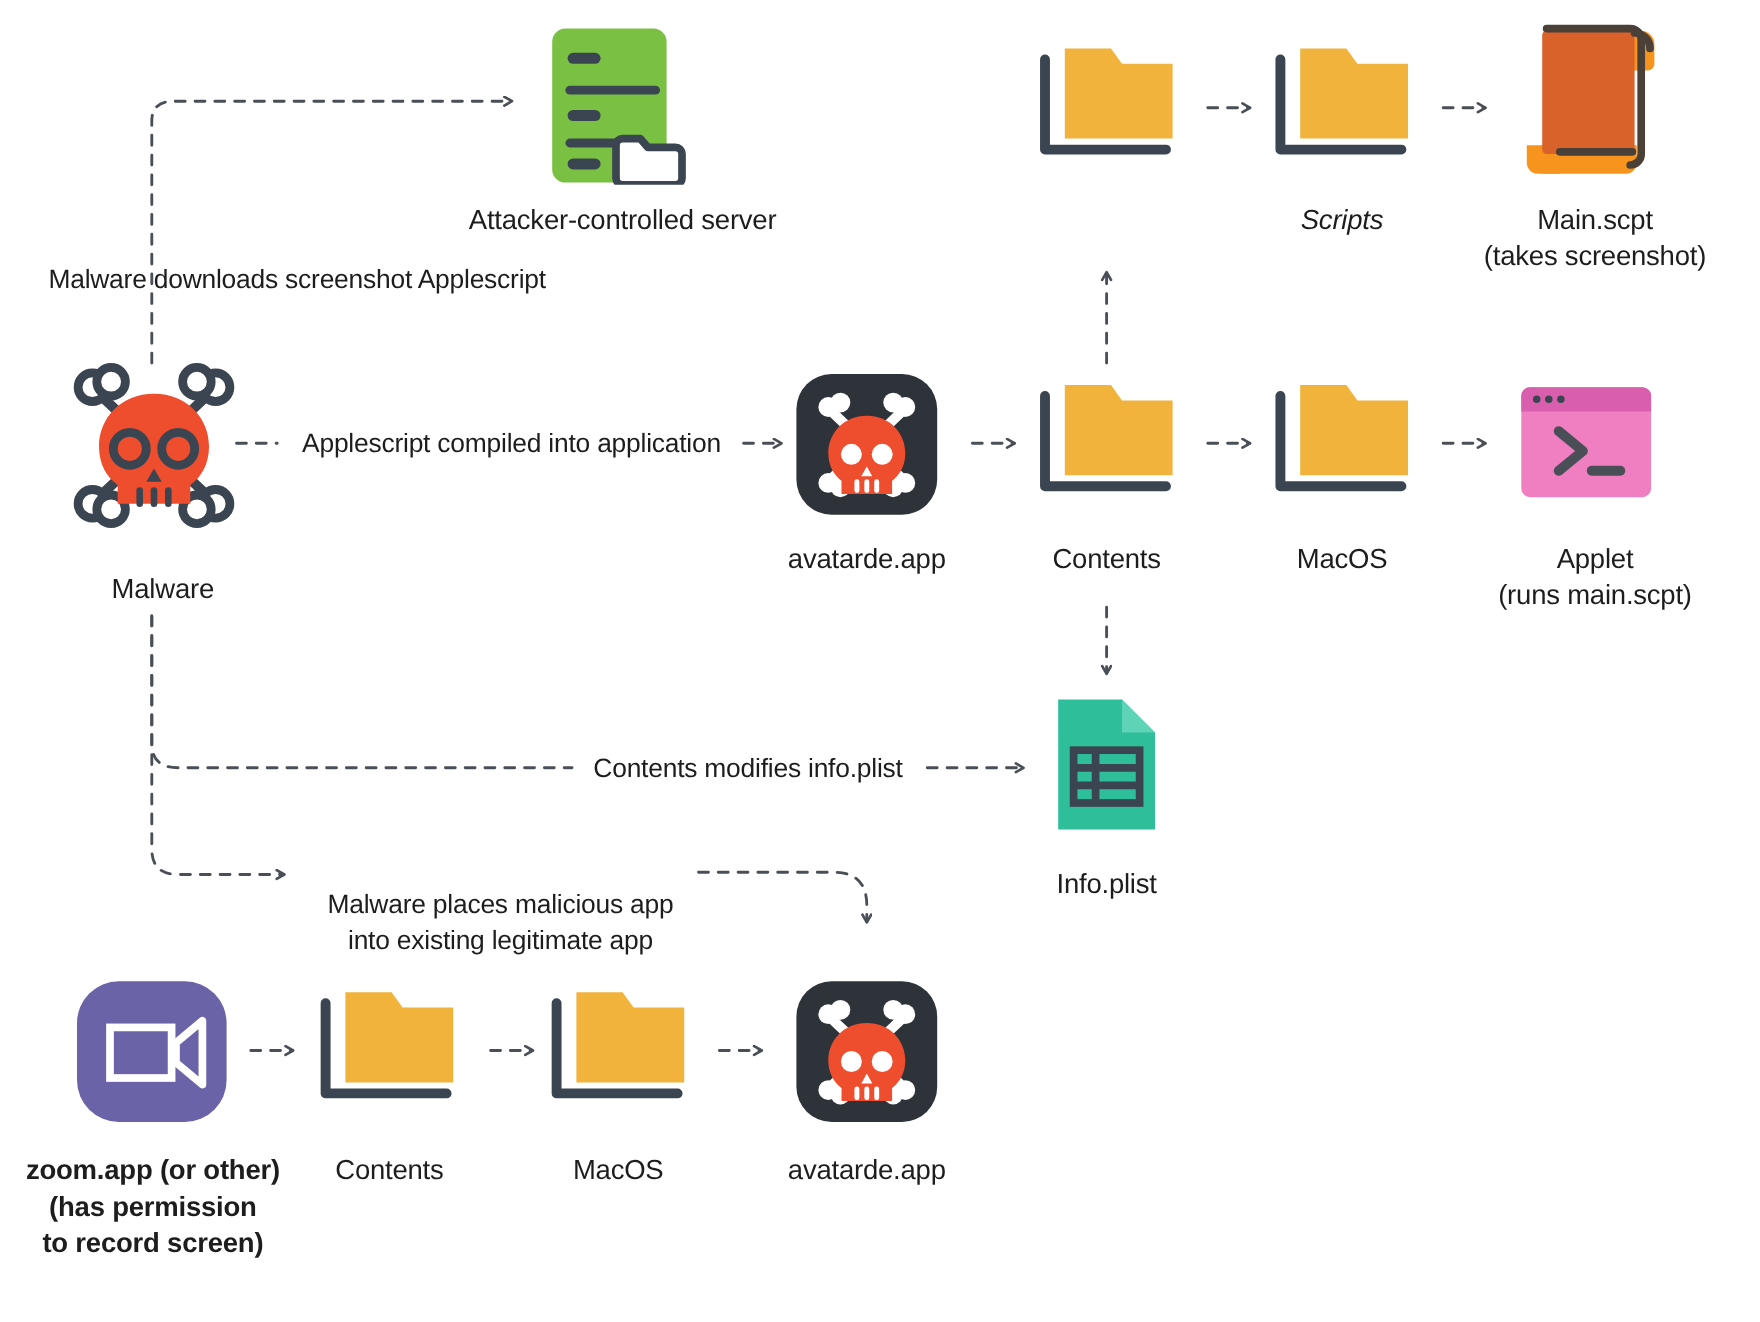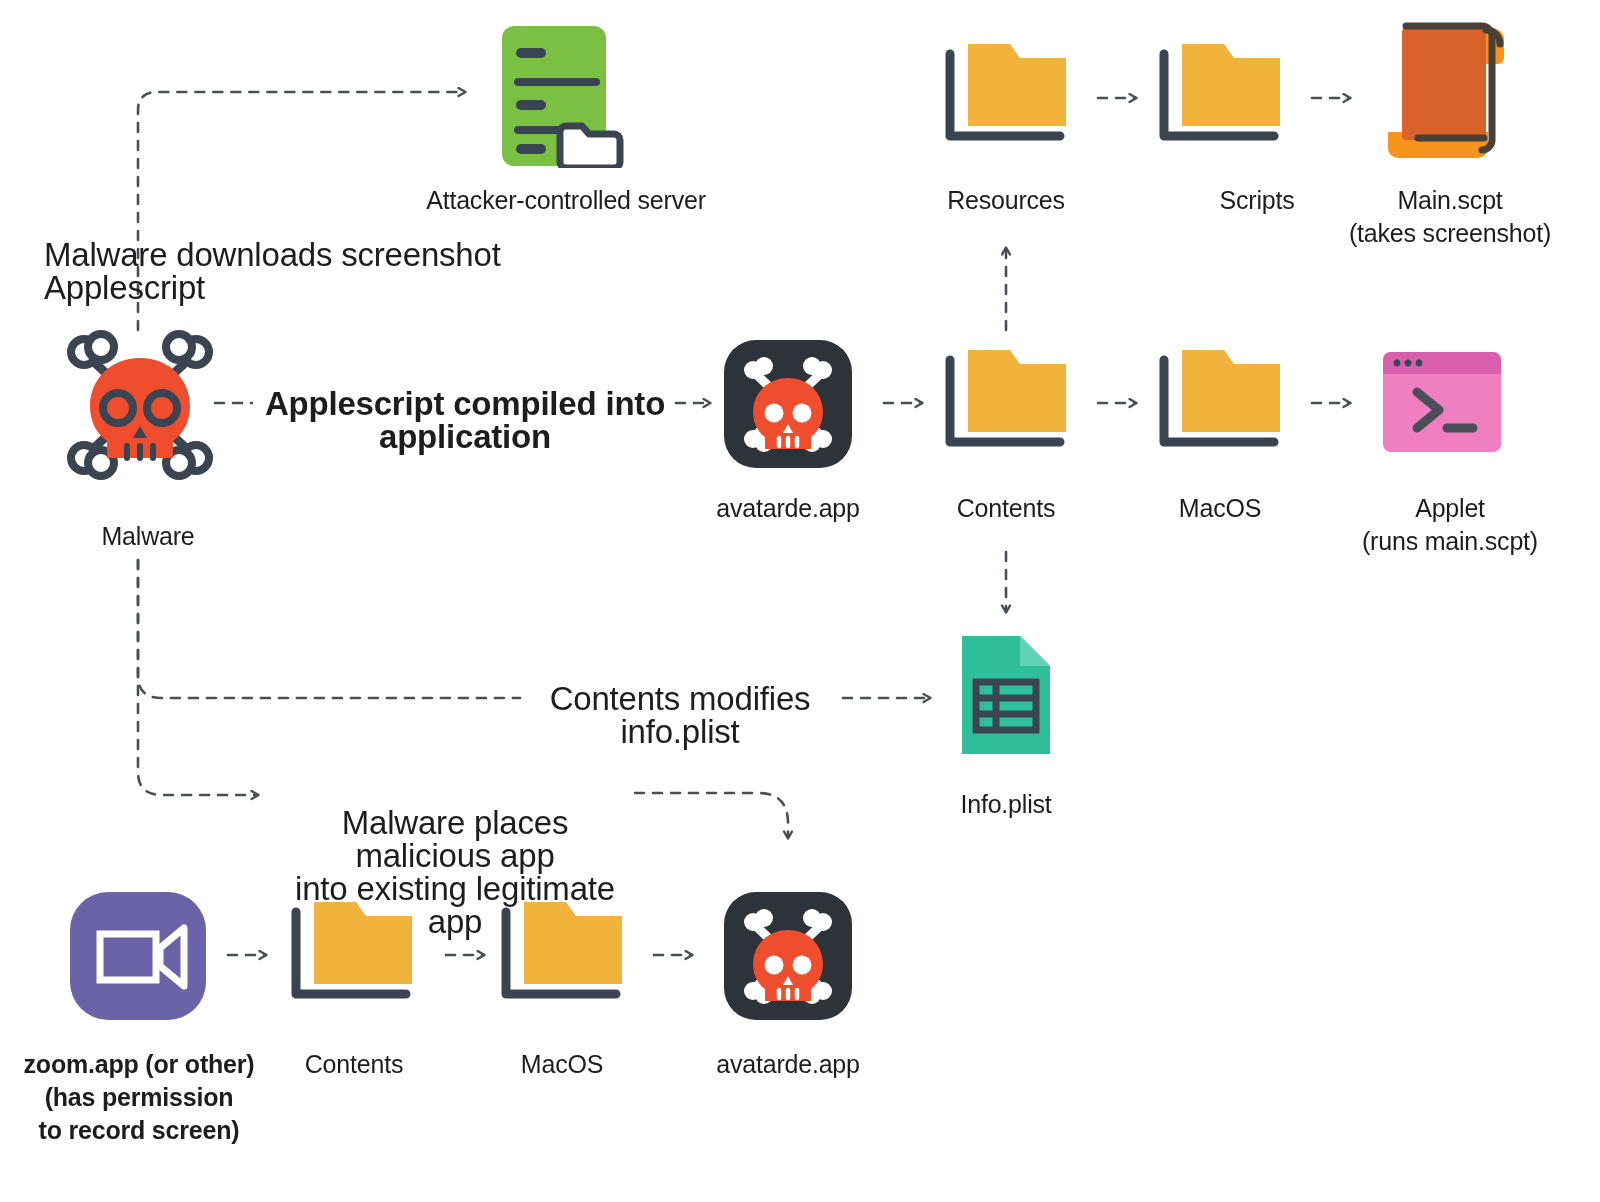--- a/index.html
+++ b/index.html
@@ -19,21 +19,21 @@
     position: absolute;
     font-size: 25px;
     line-height: 33px;
     color: #1d1d1d;
     text-align: center;
     white-space: pre-line;
     letter-spacing: -0.2px;
   }
   .flowtext {
     position: absolute;
-    font-size: 33px;
+    font-size: 24px;
     line-height: 33px;
     color: #1d1d1d;
     text-align: center;
     white-space: pre-line;
     letter-spacing: -0.2px;
   }
   svg.edges { position: absolute; left:0; top:0; width: 1600px; height: 1202px; pointer-events: none; }
   .icon-svg { display:block; }
 </style>
 </head>
@@ -121,29 +121,28 @@
     </svg>
   </div>
   <div class="label" style="left:366px; top:184px; width:400px;">Attacker-controlled server</div>
 
   <div class="node" style="left:938px; top:38px;">
     <svg class="icon-svg" width="136" height="112" viewBox="0 0 136 112">
       <path d="M12,16 v82 h110" fill="none" stroke="#3b4551" stroke-width="9" stroke-linecap="round" stroke-linejoin="round"></path>
       <path d="M30,6 h42 l10,14 h46 v68 h-98 z" fill="#f2b33d"></path>
     </svg>
   </div>
-  <div class="label" style="left:876px; top:184px; width:260px;">Resources</div>
 
   <div class="node" style="left:1152px; top:38px;">
     <svg class="icon-svg" width="136" height="112" viewBox="0 0 136 112">
       <path d="M12,16 v82 h110" fill="none" stroke="#3b4551" stroke-width="9" stroke-linecap="round" stroke-linejoin="round"></path>
       <path d="M30,6 h42 l10,14 h46 v68 h-98 z" fill="#f2b33d"></path>
     </svg>
   </div>
-  <div class="label" style="left:1127px; top:184px; width:260px;">Scripts</div>
+  <div class="label" style="left:1090px; top:184px; width:260px;font-style:italic;">Scripts</div>
 
   <div class="node" style="left:1382px; top:20px;">
     <svg class="icon-svg" width="124" height="140" viewBox="0 0 124 140">
       <path d="M96,8 h14 a12,12 0 0 1 12,12 v18 a6,6 0 0 1 -6,6 h-26 z" fill="#f7941e"></path>
       <path d="M6,112 h30 v26 h-20 a10,10 0 0 1 -10,-10 z" fill="#f7941e"></path>
       <path d="M18,112 h88 v16 a10,10 0 0 1 -10,10 h-78 a10,10 0 0 0 10,-10 z" fill="#f7941e"></path>
       <path d="M24,8 h80 v112 h-80 a4,4 0 0 1 -4,-4 v-104 a4,4 0 0 1 4,-4 z" fill="#d9622b"></path>
       <path d="M24,6 h76 a10,10 0 0 1 10,10 v104 a10,10 0 0 1 -10,10" fill="none" stroke="#4a4038" stroke-width="7" stroke-linecap="round" stroke-linejoin="round"></path>
       <path d="M104,10 a14,14 0 0 1 14,14" fill="none" stroke="#4a4038" stroke-width="7" stroke-linecap="round"></path>
       <path d="M36,118 h66" fill="none" stroke="#4a4038" stroke-width="7" stroke-linecap="round"></path>
@@ -180,21 +179,21 @@
       <path d="M82,96 l7,12 h-14 z" fill="#3b4551"></path>
       <g stroke="#3b4551" stroke-width="6" stroke-linecap="round">
         <line x1="69" y1="116" x2="69" y2="128"></line>
         <line x1="82" y1="116" x2="82" y2="128"></line>
         <line x1="95" y1="116" x2="95" y2="128"></line>
       </g>
     </svg>
   </div>
   <div class="label" style="left:28px; top:520px; width:240px;">Malware</div>
 
-  <div class="flowtext" style="left:262px; top:387px; width:406px;font-weight:bold;">Applescript compiled into application</div>
+  <div class="flowtext" style="left:262px; top:387px; width:406px;">Applescript compiled into application</div>
 
   <div class="flowtext left" style="left:44px; top:238px; width:520px; text-align:left;">Malware downloads screenshot Applescript</div>
 
   <div class="node" style="left:722px; top:338px;">
     <svg class="icon-svg" width="132" height="132" viewBox="0 0 132 132">
       <rect x="2" y="2" width="128" height="128" rx="32" fill="#2e333a"></rect>
       <g stroke="#ffffff" stroke-width="9" stroke-linecap="round">
         <line x1="36" y1="38" x2="96" y2="95"></line>
         <line x1="96" y1="38" x2="36" y2="95"></line>
       </g>

